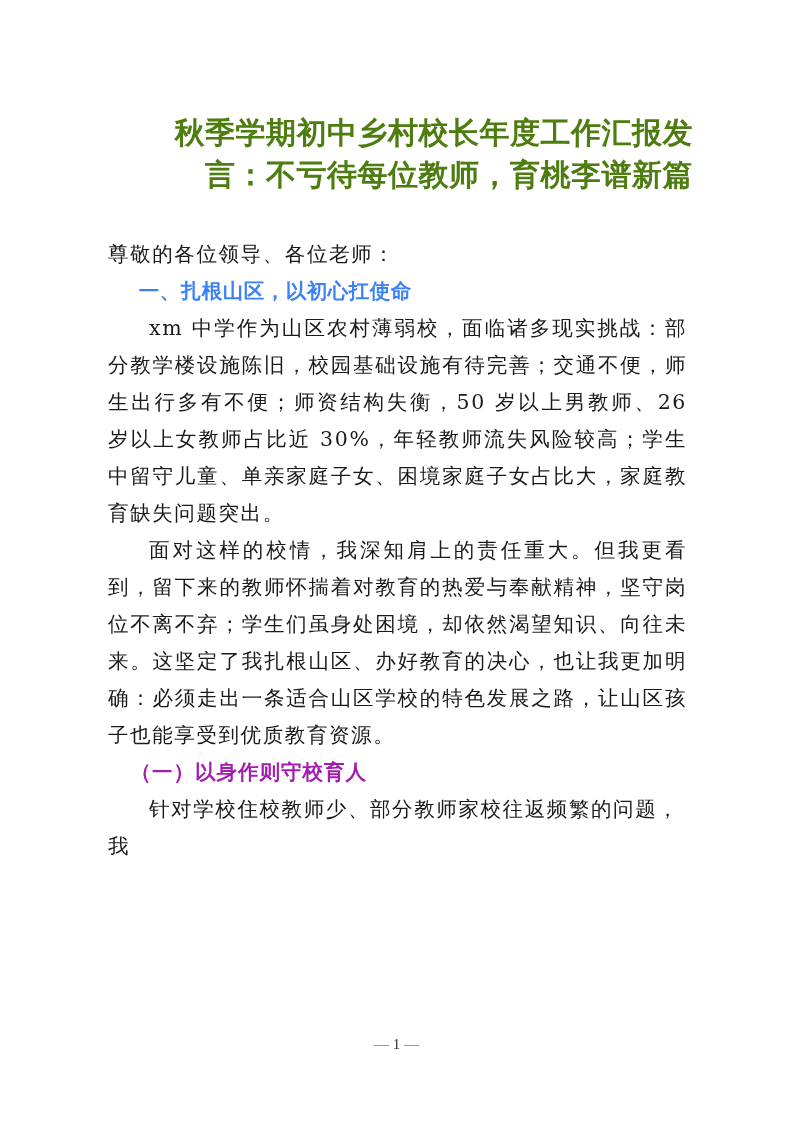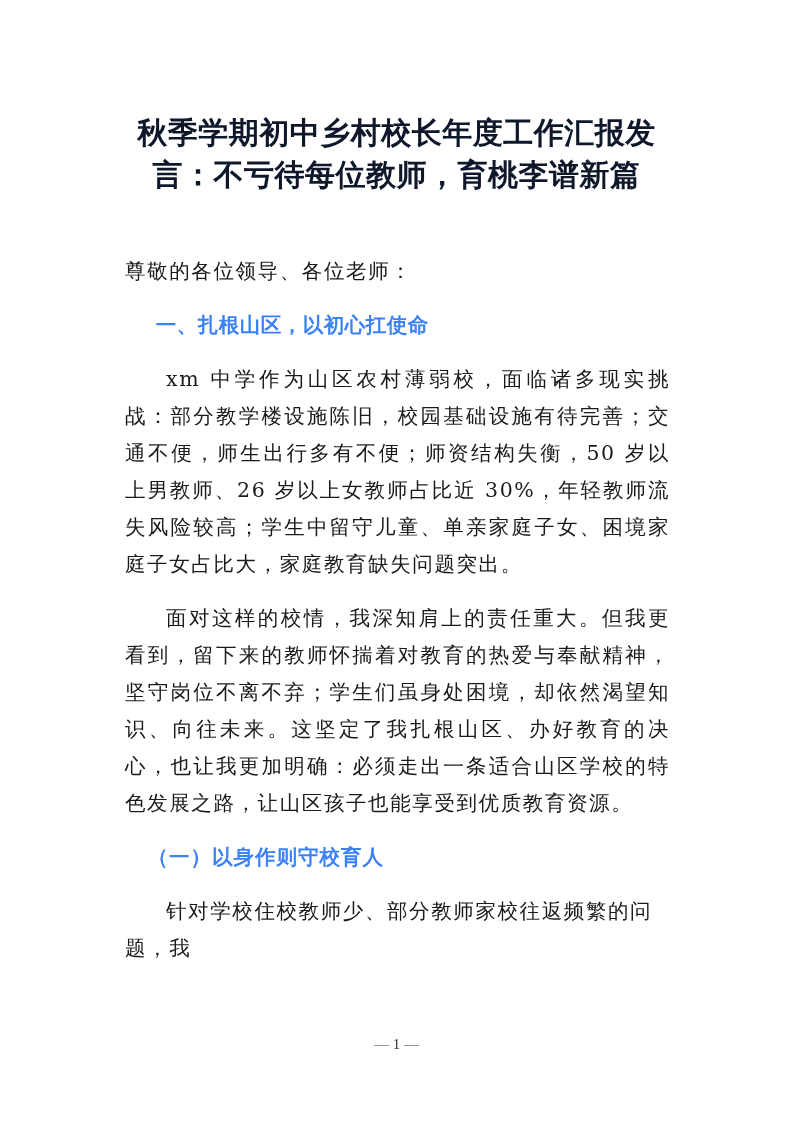--- a/index.html
+++ b/index.html
@@ -1,33 +1,33 @@
 <!DOCTYPE html>
 <html><head>
   <meta charset="utf-8">
   <style>
     html, body { margin: 0; padding: 0; background: #ffffff; }
     body { width: 793px; height: 1122px; position: relative; overflow: hidden; }
     .page { position: absolute; left: 0; top: 0; width: 793px; height: 1122px; background: #fff; color: #111; }
     .title {
       position: absolute; left: 100px; top: 112px; width: 593px;
       font-family: "DejaVu Sans", sans-serif; font-weight: bold;
-      font-size: 30px; line-height: 42px; text-align: center; letter-spacing: 0.5px;
-      color: #0f172a;
+      font-size: 30px; line-height: 42px; text-align: right; letter-spacing: 0.5px;
+      color: #4d7c0f;
     }
     .body-text {
       position: absolute; left: 108px; top: 236px; width: 579px;
       font-family: "DejaVu Serif", serif; font-size: 20.5px; line-height: 37px;
       color: #1a1a1a; text-align: justify; text-justify: inter-character;
       letter-spacing: 1.6px;
     }
-    .body-text p { margin: 17px; }
+    .body-text p { margin: 0; }
     .indent { text-indent: 2em; }
     .h1 { font-family: "DejaVu Sans", sans-serif; font-weight: bold; letter-spacing: 0.5px; text-indent: 1.5em; color: #3b82f6; }
-    .h2 { font-family: "DejaVu Sans", sans-serif; font-weight: bold; letter-spacing: 1px; text-indent: 1.1em; color: #3b82f6; }
+    .h2 { font-family: "DejaVu Sans", sans-serif; font-weight: bold; letter-spacing: 1px; text-indent: 1.1em; color: #a21caf; }
     .footer {
       position: absolute; left: 0; width: 793px; top: 1036px; text-align: center;
       font-family: "Liberation Serif", serif; font-size: 15px; color: #333;
     }
     .footer .dash { color: #777; }
   </style>
 </head>
 <body>
 
 <div class="page">

